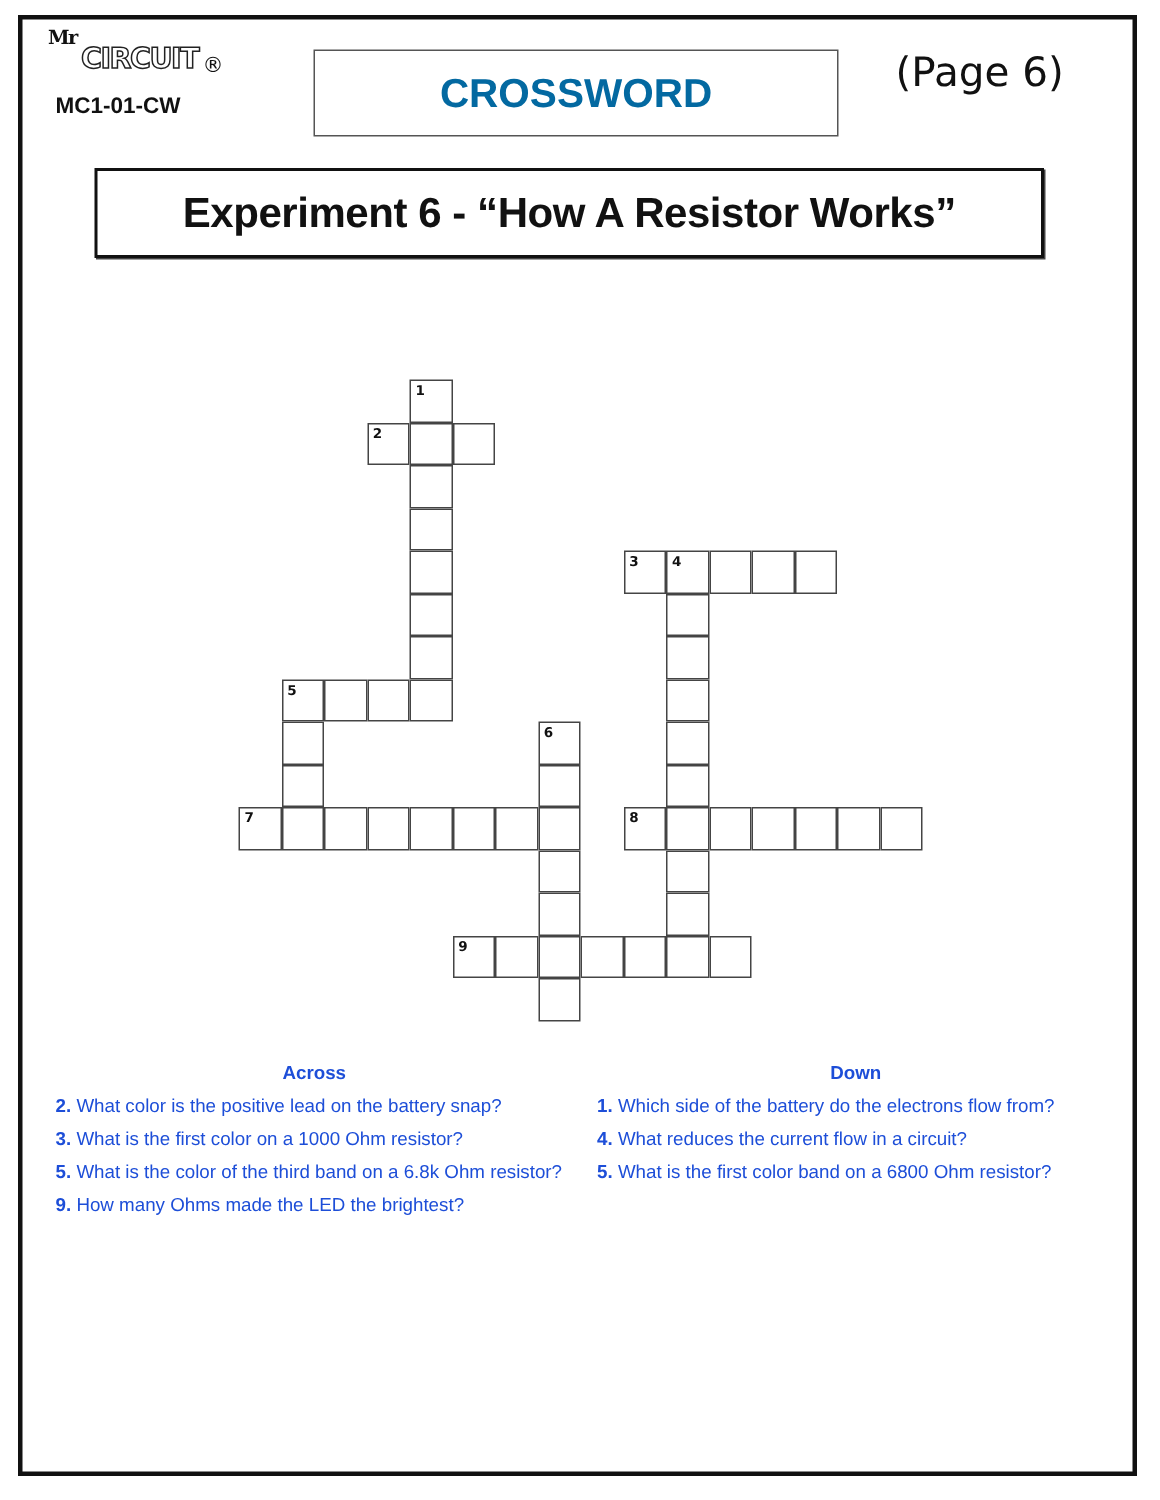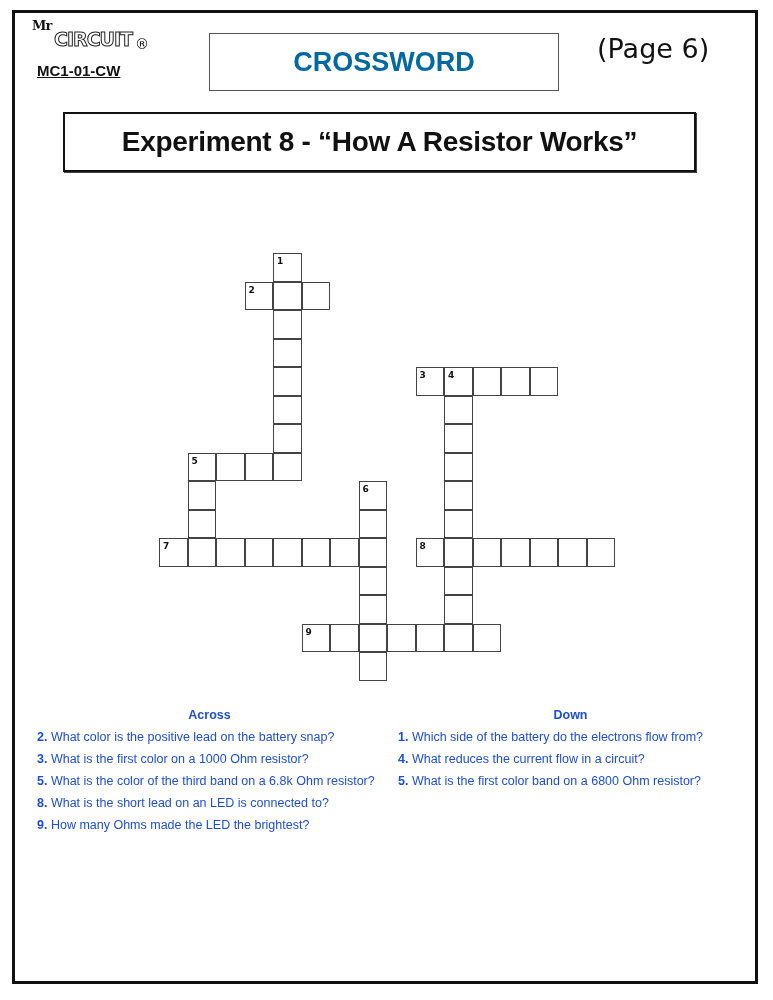--- a/index.html
+++ b/index.html
@@ -2,21 +2,21 @@
 <html><head>
 <meta charset="utf-8">
 <style>
   html, body { margin: 0; padding: 0; background: #ffffff; }
   body { width: 773px; height: 1000px; position: relative; overflow: hidden; font-family: "DejaVu Sans", sans-serif; color: #111; }
   .page-border { position: absolute; left: 12px; top: 10px; width: 746px; height: 974px; border: 3px solid #111; box-sizing: border-box; }
   .logo { position: absolute; left: 32px; top: 18px; width: 130px; height: 40px; }
   .logo-mr { position: absolute; left: 0; top: 0; font-family: "DejaVu Serif", serif; font-weight: bold; font-size: 13px; letter-spacing: -1px; color: #111; }
   .logo-circuit { position: absolute; left: 22px; top: 10px; font-family: "DejaVu Sans", sans-serif; font-weight: bold; font-size: 19px; color: #fff; -webkit-text-stroke: 1px #222; letter-spacing: -1px; }
   .logo-reg { position: absolute; left: 103px; top: 18px; font-size: 14px; color: #111; }
-  .code { position: absolute; left: 37px; top: 62px; font-family: "Liberation Sans", sans-serif; font-weight: bold; font-size: 15px; color: #111; text-decoration: underline; }
+  .code { position: absolute; left: 37px; top: 62px; font-family: "Liberation Sans", sans-serif; font-weight: bold; font-size: 15px; color: #111; }
   .title-box { position: absolute; left: 209px; top: 33px; width: 350px; height: 58px; border: 1px solid #555; box-sizing: border-box; display: flex; align-items: center; justify-content: center; font-family: "Liberation Sans", sans-serif; font-weight: bold; font-size: 27px; color: #0369a1; }
   .page-num { position: absolute; left: 597px; top: 33px; font-family: "DejaVu Sans", sans-serif; font-size: 27px; color: #111; }
   .exp-box { position: absolute; left: 63px; top: 112px; width: 633px; height: 60px; border: 2px solid #111; box-sizing: border-box; box-shadow: 1px 1px 0 #444; display: flex; align-items: center; justify-content: center; font-family: "Liberation Sans", sans-serif; font-weight: bold; font-size: 28px; letter-spacing: -0.3px; color: #111; }
   .grid { position: absolute; left: 0; top: 0; width: 773px; height: 1000px; pointer-events: none; }
   .cell { position: absolute; width: 28.5px; height: 28.5px; border: 1px solid #444; box-sizing: border-box; background: #fff; pointer-events: auto; }
   .cell .num { position: absolute; left: 3px; top: 2px; font-family: "DejaVu Sans", sans-serif; font-weight: bold; font-size: 9px; color: #111; line-height: 10px; }
   .clues { position: absolute; top: 708px; width: 345px; font-family: Liberation Sans, sans-serif; font-size: 12.5px; line-height: 15px; color: #1d4ed8; }
   .clues.across { left: 37px; }
   .clues.down { left: 398px; }
   .clues h3 { margin: 0 0 7px 0; font-size: 12.5px; font-weight: bold; text-align: center; }
@@ -31,21 +31,21 @@
 <div class="logo">
   <span class="logo-mr">Mr</span>
   <span class="logo-circuit">CIRCUIT</span>
   <span class="logo-reg">®</span>
 </div>
 <div class="code">MC1-01-CW</div>
 
 <div class="title-box">CROSSWORD</div>
 <div class="page-num">(Page 6)</div>
 
-<div class="exp-box">Experiment 8 - “How A Resistor Works”</div>
+<div class="exp-box">Experiment 6 - “How A Resistor Works”</div>
 
 <div class="grid" id="grid">
     <div class="cell" style="left: 273px; top: 253px;">
       <span class="num">1</span>
     </div>
     <div class="cell" style="left: 273px; top: 281.5px;"></div>
     <div class="cell" style="left: 273px; top: 310px;"></div>
     <div class="cell" style="left: 273px; top: 338.5px;"></div>
     <div class="cell" style="left: 273px; top: 367px;"></div>
     <div class="cell" style="left: 273px; top: 395.5px;"></div>
@@ -113,21 +113,20 @@
     <div class="cell" style="left: 387px; top: 623.5px;"></div>
     <div class="cell" style="left: 415.5px; top: 623.5px;"></div>
     <div class="cell" style="left: 472.5px; top: 623.5px;"></div>
   </div>
 
 <div class="clues across">
   <h3>Across</h3>
   <div class="clue"><b>2.</b> <span>What color is the positive lead on the battery snap?</span></div>
   <div class="clue"><b>3.</b> <span>What is the first color on a 1000 Ohm resistor?</span></div>
   <div class="clue"><b>5.</b> <span>What is the color of the third band on a 6.8k Ohm resistor?</span></div>
-  <div class="clue"><b>8.</b> <span>What is the short lead on an LED is connected to?</span></div>
   <div class="clue"><b>9.</b> <span>How many Ohms made the LED the brightest?</span></div>
 </div>
 
 <div class="clues down">
   <h3>Down</h3>
   <div class="clue"><b>1.</b> <span>Which side of the battery do the electrons flow from?</span></div>
   <div class="clue"><b>4.</b> <span>What reduces the current flow in a circuit?</span></div>
   <div class="clue"><b>5.</b> <span>What is the first color band on a 6800 Ohm resistor?</span></div>
 </div>
 

